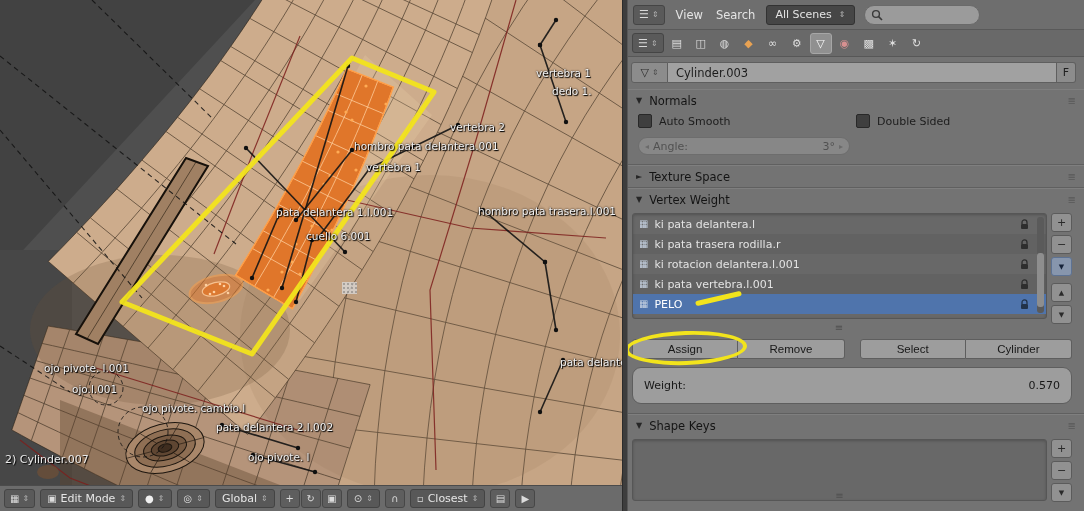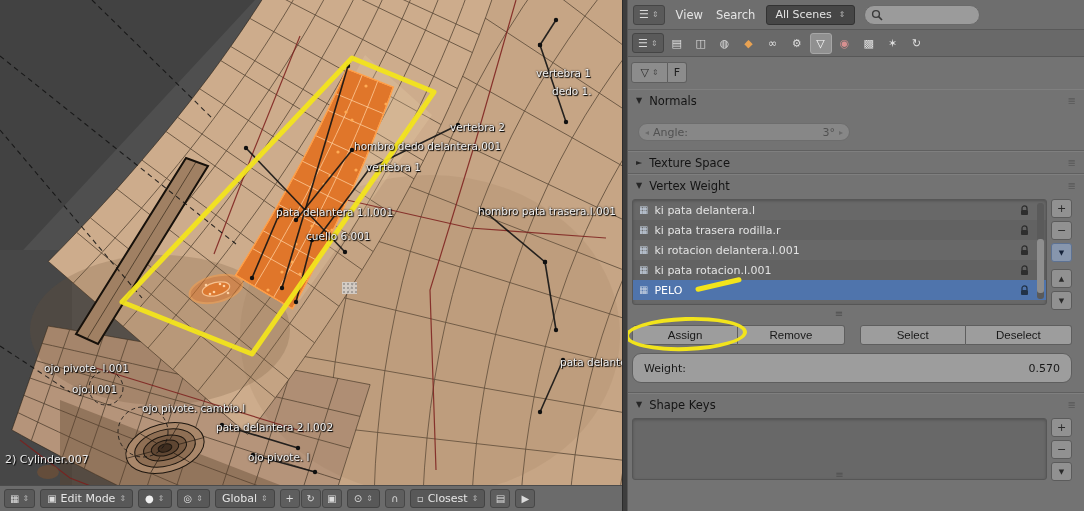--- a/index.html
+++ b/index.html
@@ -71,21 +71,21 @@
 .sbtn.menu{font-size:7px;background:#8796ad;border-color:#5d7293;color:#16233a;}
 .sbtn.mv{font-size:7px;}
 .sbtn.gap-top{margin-top:4px;}
 .vg-grip{height:9px;line-height:7px;text-align:center;color:#505050;font-size:10px;margin-right:34px;}
 .btn-row{display:flex;margin:6px 12px 0 4px;}
 .pbtn-wrap{position:relative;flex:1;display:flex;}
 .pbtn{flex:1;height:20px;background:#9d9d9d;border:1px solid #5e5e5e;display:flex;align-items:center;justify-content:center;color:#181818;font-size:11.5px;}
 .rl{border-radius:3px 0 0 3px;}
 .rr{border-radius:0 3px 3px 0;border-left:none;}
 .btn-gap{width:15px;}
-.weight{margin:8px 12px 0 4px;height:30px;background:#9d9d9d;border:1px solid #5e5e5e;border-radius:9px;display:flex;align-items:center;padding:0 11px;color:#181818;font-size:11px;}
+.weight{margin:8px 12px 0 4px;height:37px;background:#9d9d9d;border:1px solid #5e5e5e;border-radius:9px;display:flex;align-items:center;padding:0 11px;color:#181818;font-size:11px;}
 .weight .sp{flex:1;}
 .sk-body{display:flex;gap:4px;padding:3px 12px 0 4px;}
 .sk-list{position:relative;flex:1;background:#686868;border:1px solid #565656;border-radius:3px;height:62px;box-shadow:inset 0 1px 3px rgba(0,0,0,.22);}
 .sk-grip{position:absolute;left:50%;bottom:0;transform:translateX(-50%);color:#505050;font-size:10px;line-height:8px;}
 
 
 .annot-oval{position:absolute;left:-7px;top:-8px;width:calc(100% + 16px);height:34px;border:4px solid var(--annot,#f2e41c);border-radius:50%;transform:rotate(-2deg);pointer-events:none;z-index:5;}
 .pelo-mark{position:absolute;left:62px;top:2px;width:47px;height:5px;background:var(--annot,#f2e41c);border-radius:3px;transform:rotate(-13deg);pointer-events:none;z-index:5;}
 </style>
 </head>
@@ -302,21 +302,21 @@
         <line x1="92" y1="0" x2="212" y2="118" stroke="#111" stroke-width="1.1" stroke-dasharray="5 4" opacity="0.85"></line>
         <line x1="0" y1="346" x2="70" y2="392" stroke="#111" stroke-width="1.1" stroke-dasharray="5 4" opacity="0.85"></line>
         <circle cx="106" cy="388" r="17" fill="none" stroke="#111" stroke-dasharray="4 3" opacity="0.8"></circle>
         <circle cx="143" cy="432" r="25" fill="none" stroke="#111" stroke-dasharray="4 3" opacity="0.8"></circle>
         <polygon points="352,58 434,92 252,354 122,302" fill="none" stroke="#f2e41c" stroke-width="5" stroke-linejoin="round" opacity="0.95"></polygon>
       </svg>
 
     <span class="bone-label" style="left:536px;top:67px">vertebra 1</span>
     <span class="bone-label" style="left:552px;top:85px">dedo 1.</span>
     <span class="bone-label" style="left:450px;top:121px">vertebra 2</span>
-    <span class="bone-label" style="left:354px;top:140px">hombro dedo delantera.001</span>
+    <span class="bone-label" style="left:354px;top:140px">hombro pata delantera.001</span>
     <span class="bone-label" style="left:366px;top:161px">vertebra 1</span>
     <span class="bone-label" style="left:276px;top:206px">pata delantera 1.l.001</span>
     <span class="bone-label" style="left:478px;top:205px">hombro pata trasera.l.001</span>
     <span class="bone-label" style="left:306px;top:230px">cuello 6.001</span>
     <span class="bone-label" style="left:560px;top:356px">pata delantera</span>
     <span class="bone-label" style="left:44px;top:362px">ojo pivote. l.001</span>
     <span class="bone-label" style="left:72px;top:383px">ojo.l.001</span>
     <span class="bone-label" style="left:142px;top:402px">ojo pivote. cambio.l</span>
     <span class="bone-label" style="left:216px;top:421px">pata delantera 2.l.002</span>
     <span class="bone-label" style="left:248px;top:451px">ojo pivote. l</span>
@@ -441,32 +441,43 @@
         </div>
     </div>
 
     <div class="p-body">
 
       <div class="id-row">
         <div class="id-combo">
           <span>▽</span>
           <span class="arr">⇕</span>
         </div>
+        <div class="id-field">
+            <span>Cylinder.003</span>
+          </div>
         <div class="id-fake">
             <span>F</span>
           </div>
       </div>
 
       <div class="panel">
         <div class="panel-h">
           <span class="tri">▼</span>
           <span>Normals</span>
           <span class="grip">≣</span>
         </div>
         <div class="cb-row">
+          <div class="cb-half">
+            <span class="cb"></span>
+            <span class="cb-label">Auto Smooth</span>
+          </div>
+          <div class="cb-half">
+            <span class="cb"></span>
+            <span class="cb-label">Double Sided</span>
+          </div>
         </div>
         <div class="slider angle">
           <span class="nub">◂</span>
           <span>Angle:</span>
           <span class="sp"></span>
           <span>3°</span>
           <span class="nub">▸</span>
         </div>
       </div>
 
@@ -508,21 +519,21 @@
               <span class="vg-ic">▦</span>
               <span>ki rotacion delantera.l.001</span>
                 <span class="sp"></span>
               <svg class="lock" width="11" height="11" viewBox="0 0 11 11">
                   <path d="M3 5 V3.4 A2.5 2.5 0 0 1 8 3.4 V5" fill="none" stroke="#2e2e2e" stroke-width="1.3"></path>
                   <rect x="2" y="5" width="7" height="5" rx="1" fill="#2e2e2e"></rect>
                 </svg>
             </div>
             <div class="lrow">
               <span class="vg-ic">▦</span>
-              <span>ki pata rotacion.l.001</span>
+              <span>ki pata vertebra.l.001</span>
                 <span class="sp"></span>
               <svg class="lock" width="11" height="11" viewBox="0 0 11 11">
                   <path d="M3 5 V3.4 A2.5 2.5 0 0 1 8 3.4 V5" fill="none" stroke="#2e2e2e" stroke-width="1.3"></path>
                   <rect x="2" y="5" width="7" height="5" rx="1" fill="#2e2e2e"></rect>
                 </svg>
             </div>
             <div class="lrow selected">
               <span class="vg-ic">▦</span>
               <span>PELO</span>
                 <span class="sp"></span>
@@ -561,21 +572,21 @@
             <span class="annot-oval"></span>
           </div>
           <div class="pbtn-wrap">
               <button class="pbtn rr">Remove</button>
             </div>
           <div class="btn-gap"></div>
           <div class="pbtn-wrap">
               <button class="pbtn rl">Select</button>
             </div>
           <div class="pbtn-wrap">
-              <button class="pbtn rr">Deselect</button>
+              <button class="pbtn rr">Cylinder</button>
             </div>
         </div>
         <div class="weight">
           <span>Weight:</span>
           <span class="sp"></span>
           <span>0.570</span>
         </div>
       </div>
 
       <div class="panel" style="border-bottom:none;">

